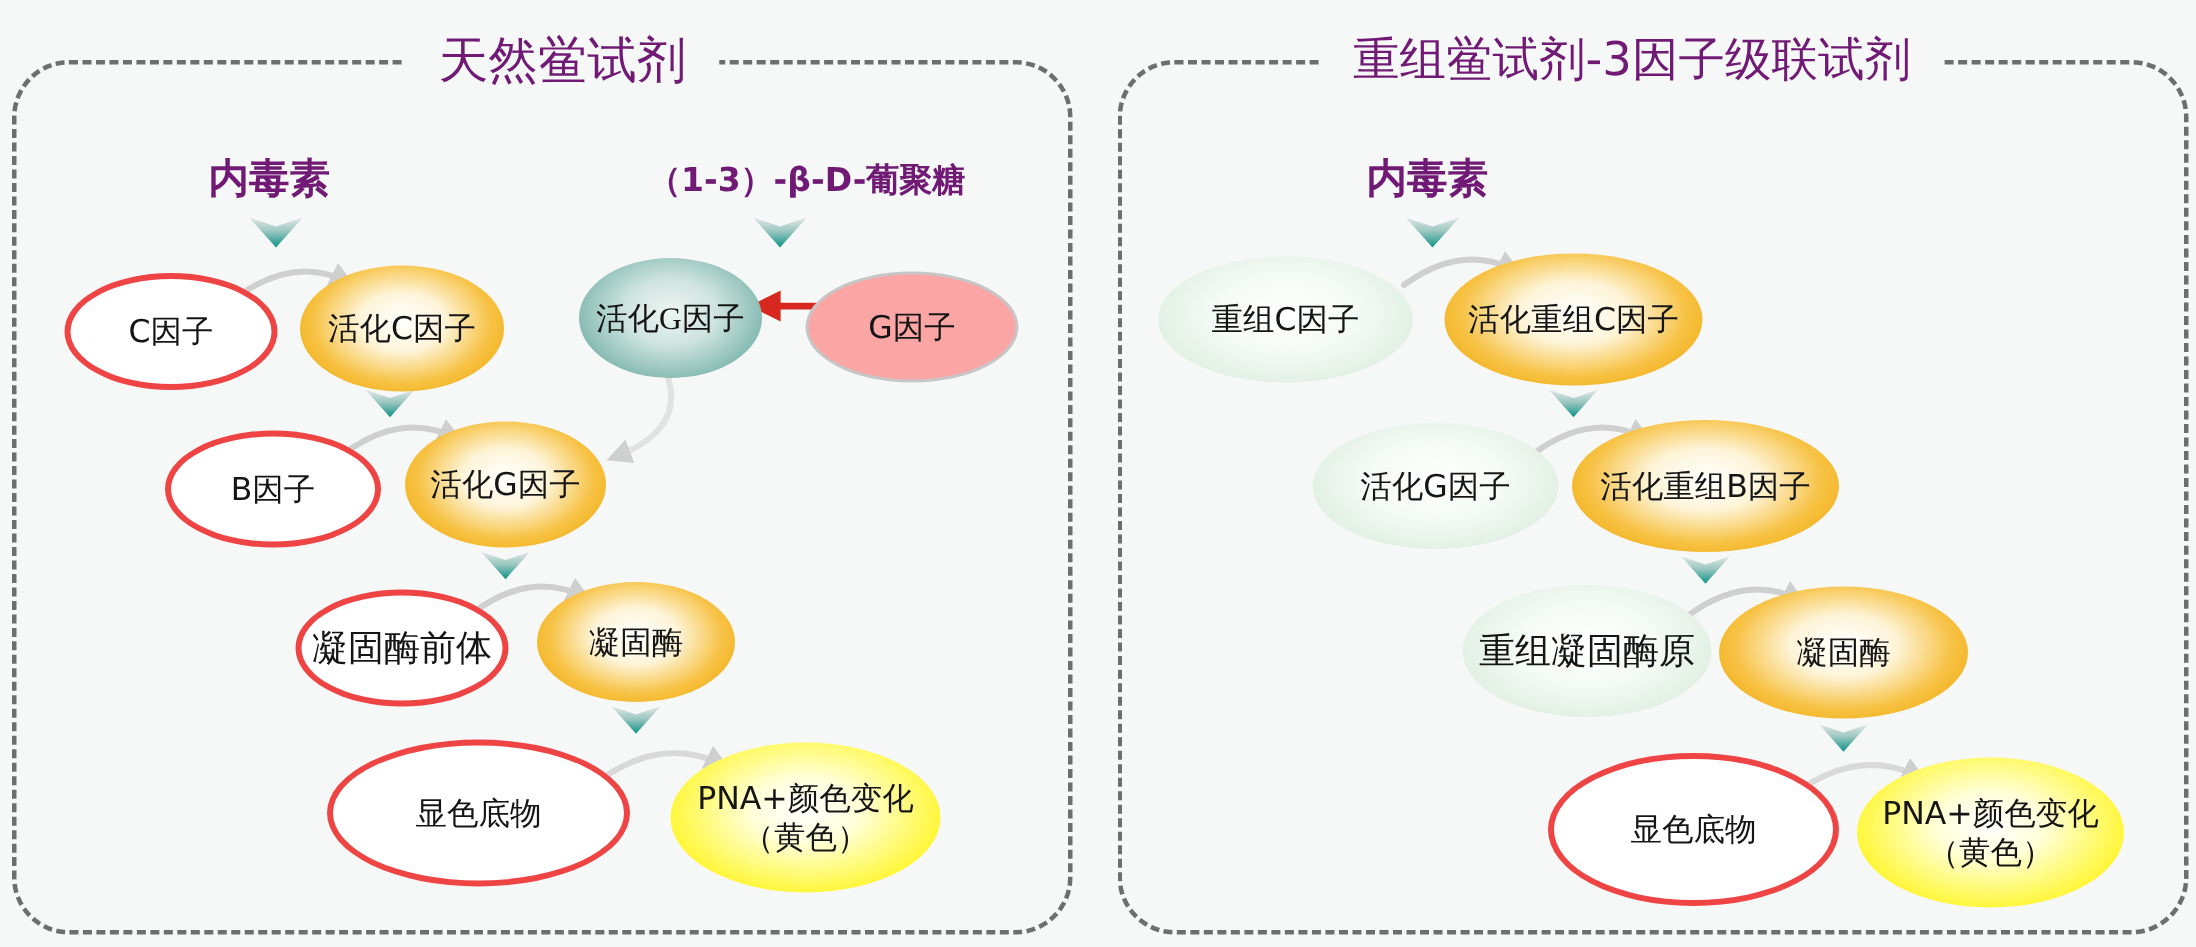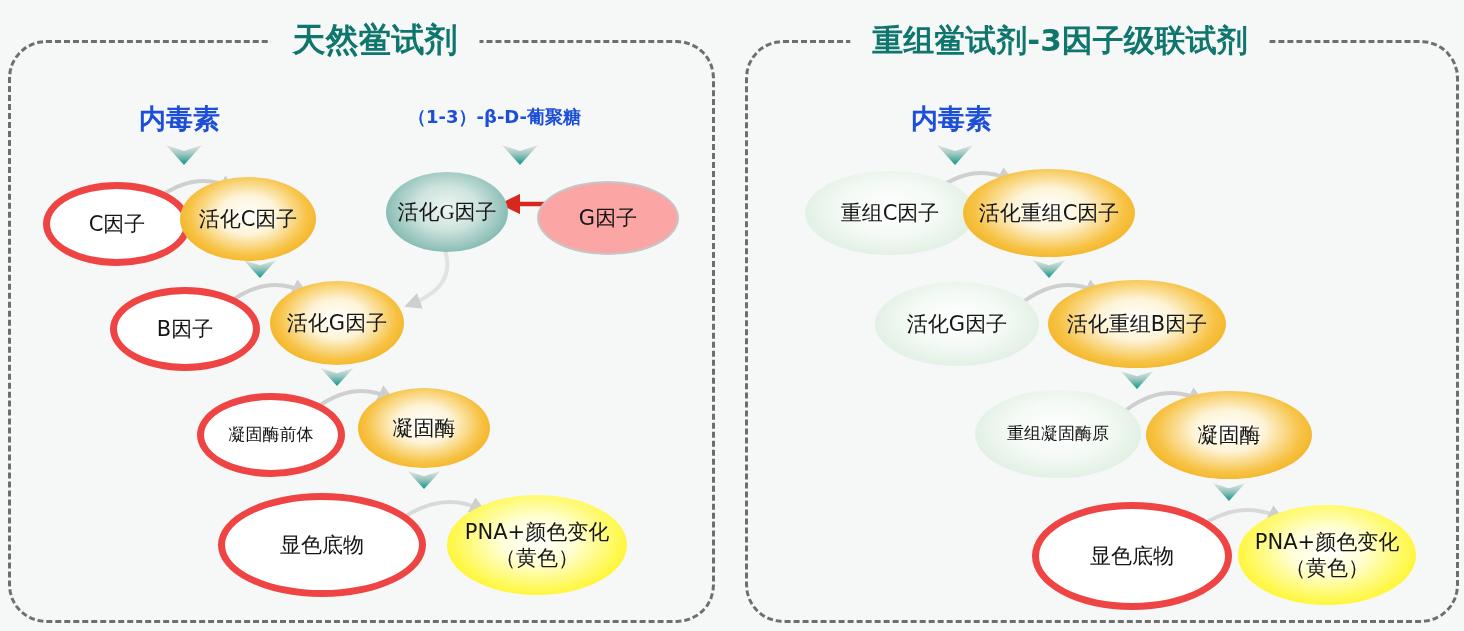--- a/index.html
+++ b/index.html
@@ -10,42 +10,42 @@
   }
   .panel{
     position:absolute;border:3px dashed #6e6e6e;border-radius:38px;
     background:transparent;
   }
   #panel-left{left:8px;top:40px;width:701px;height:577px;}
   #panel-right{left:745px;top:40px;width:708px;height:577px;}
   .panel-title{
     position:absolute;top:18px;transform:translateX(-50%);
     background:#f6f7f7;padding:0 22px;white-space:nowrap;
-    color:#0f766e;font-weight:bold;font-size:33px;line-height:44px;z-index:5;
+    color:#701a75;font-weight:normal;font-size:33px;line-height:44px;z-index:5;
   }
   #title-left{left:375px;}
-  #title-right{left:1060px;font-size:31px;}
+  #title-right{left:1088px;font-size:31px;}
   .src-label{
-    position:absolute;color:#1d4ed8;font-weight:bold;white-space:nowrap;z-index:2;
+    position:absolute;color:#701a75;font-weight:bold;white-space:nowrap;z-index:2;
   }
   .node{
     position:absolute;border-radius:50%;
     display:flex;align-items:center;justify-content:center;
     text-align:center;color:#151515;font-size:21px;line-height:1.25;
     white-space:nowrap;z-index:2;
   }
-  .node-teal-border{background:#fff;border:7px solid #ef4444;}
+  .node-teal-border{background:#fff;border:4px solid #ef4444;}
   .node-gray-border{background:#fca5a5;border:2px solid #c6c6c6;}
   .node-orange{background:radial-gradient(ellipse at 50% 45%, #ffffff 0%, #fdf4d8 30%, #f7c244 62%, #efa80a 88%, #eca300 100%);}
   .node-tealfill{background:radial-gradient(ellipse at 50% 45%, #eef5f2 0%, #cfe4df 35%, #8fc0b8 68%, #55a199 92%, #4f9d94 100%);}
   .node-green{background:radial-gradient(ellipse at 50% 45%, #ffffff 0%, #f4faf5 40%, #e0efe3 75%, #d2e7d8 100%);}
   .node-yellow{background:radial-gradient(ellipse at 50% 45%, #ffffff 0%, #ffffd9 28%, #fff95c 62%, #fff000 88%, #fdee00 100%);}
   .arrow{position:absolute;z-index:1;}
   .tri{position:absolute;z-index:1;}
-  .small{font-size:17px;}
+  .small{font-size:24px;}
 </style>
 </head>
 <body>
 
 <svg width="0" height="0" style="position:absolute" aria-hidden="true">
   <defs>
     <linearGradient id="triGrad" x1="0" y1="0" x2="0" y2="1">
       <stop offset="0" stop-color="#e3e8e6"></stop>
       <stop offset="0.45" stop-color="#9cc7c0"></stop>
       <stop offset="1" stop-color="#0e9488"></stop>
@@ -63,30 +63,30 @@
 <div class="panel" id="panel-right"></div>
 
 <div class="panel-title" id="title-left">天然鲎试剂</div>
 <div class="panel-title" id="title-right">重组鲎试剂-3因子级联试剂</div>
 
 <div class="src-label" style="left:139px;top:101px;font-size:27px;">内毒素</div>
 <svg class="tri" style="left:165px;top:144px;" width="38" height="22" viewBox="0 0 38 22">
     <polygon points="1,1 19,7 37,1 19,21" fill="url(#triGrad)"></polygon>
   </svg>
 
-<div class="src-label" style="left:408px;top:105px;font-size:18px;">（1-3）-β-D-葡聚糖</div>
+<div class="src-label" style="left:432px;top:105px;font-size:22px;">（1-3）-β-D-葡聚糖</div>
 <svg class="tri" style="left:501px;top:144px;" width="38" height="22" viewBox="0 0 38 22">
     <polygon points="1,1 19,7 37,1 19,21" fill="url(#triGrad)"></polygon>
   </svg>
 
 <div class="node node-teal-border" style="left:43px;top:182px;width:134px;height:70px;">C因子</div>
 <svg class="arrow" style="left:150px;top:168px;" width="92" height="34" viewBox="0 0 92 34">
     <path d="M8,30 Q46,2 82,20" fill="none" stroke="#cfcfcf" stroke-width="4" stroke-linecap="round" marker-end="url(#headGray)"></path>
   </svg>
-<div class="node node-orange" style="left:180px;top:177px;width:136px;height:84px;text-align:right;">活化C因子</div>
+<div class="node node-orange" style="left:200px;top:177px;width:136px;height:84px;text-align:right;">活化C因子</div>
 <svg class="tri" style="left:242px;top:259px;" width="36" height="20" viewBox="0 0 38 22">
     <polygon points="1,1 19,7 37,1 19,21" fill="url(#triGrad)"></polygon>
   </svg>
 
 <div class="node node-tealfill" style="left:386px;top:172px;width:122px;height:80px;font-family:Liberation Serif, serif;">活化G因子</div>
 <svg class="arrow" style="left:492px;top:193px;" width="58" height="22" viewBox="0 0 58 22">
     <path d="M54,11 L16,11" fill="none" stroke="#d6281e" stroke-width="4.5" stroke-linecap="butt" marker-end="url(#headRed)"></path>
   </svg>
 <div class="node node-gray-border" style="left:537px;top:181px;width:138px;height:70px;">G因子</div>
 
@@ -121,21 +121,21 @@
     <div>PNA+颜色变化</div>
     <div>（黄色）</div>
   </div>
 </div>
 
 <div class="src-label" style="left:911px;top:101px;font-size:27px;">内毒素</div>
 <svg class="tri" style="left:936px;top:144px;" width="38" height="22" viewBox="0 0 38 22">
     <polygon points="1,1 19,7 37,1 19,21" fill="url(#triGrad)"></polygon>
   </svg>
 
-<div class="node node-green" style="left:805px;top:171px;width:170px;height:84px;">重组C因子</div>
+<div class="node node-green" style="left:772px;top:171px;width:170px;height:84px;">重组C因子</div>
 <svg class="arrow" style="left:928px;top:160px;" width="92" height="34" viewBox="0 0 92 34">
     <path d="M8,30 Q46,2 82,20" fill="none" stroke="#cfcfcf" stroke-width="4" stroke-linecap="round" marker-end="url(#headGray)"></path>
   </svg>
 <div class="node node-orange" style="left:963px;top:169px;width:172px;height:88px;">活化重组C因子</div>
 <svg class="tri" style="left:1031px;top:259px;" width="36" height="20" viewBox="0 0 38 22">
     <polygon points="1,1 19,7 37,1 19,21" fill="url(#triGrad)"></polygon>
   </svg>
 
 <div class="node node-green" style="left:875px;top:282px;width:164px;height:84px;">活化G因子</div>
 <svg class="arrow" style="left:1015px;top:272px;" width="92" height="34" viewBox="0 0 92 34">

